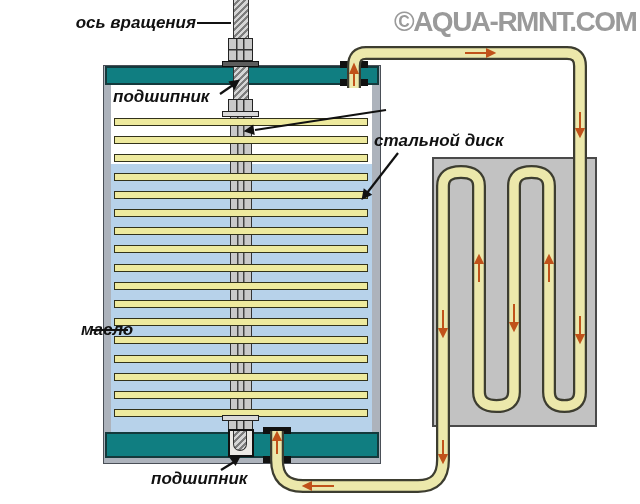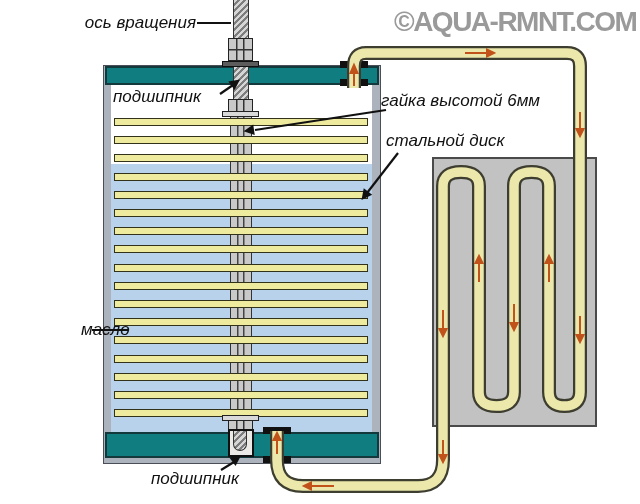--- a/index.html
+++ b/index.html
@@ -52,21 +52,21 @@
   .nut-bot{left:228px;top:420px;width:23px;height:9px;}
   .bearing-box{left:228px;top:429px;width:22px;height:24px;background:#eceae6;border:2.5px solid #111;z-index:6;}
   .bearing-rod{position:absolute;left:3px;top:0;width:12px;height:19px;border:1.5px solid #333;border-top:none;
                border-radius:0 0 7px 7px;}
   
   .radiator-box{left:432px;top:157px;width:161px;height:266px;background:var(--radiator-gray);
                 border:2px solid #4a4a4a;z-index:2;}
   
   #overlay{left:0;top:0;width:640px;height:504px;z-index:7;pointer-events:none;}
   
-  .lbl{position:absolute;color:var(--label-black);font-weight:normal;font-style:italic;
+  .lbl{position:absolute;color:var(--label-black);font-weight:bold;font-style:italic;
        font-size:17px;white-space:nowrap;z-index:8;}
   .watermark{position:absolute;left:394px;top:6px;color:var(--watermark-gray);font-weight:bold;
              font-size:28px;letter-spacing:-1.5px;white-space:nowrap;z-index:8;}
 </style>
 </head>
 <body>
 
 <div id="diagram">
 
   <div class="watermark">©AQUA-RMNT.COM</div>
@@ -187,18 +187,17 @@
       <line x1="92" y1="330" x2="128" y2="330"></line>
       <g>
           <line x1="221" y1="470" x2="234" y2="462"></line>
           <polygon points="239,457 235.4,463.9 231.3,458.2"></polygon>
         </g>
     </g>
   </svg>
 
   <div class="lbl" style="left:62px;top:13px;width:134px;text-align:right;">ось вращения</div>
   <div class="lbl" style="left:113px;top:87px;">подшипник</div>
-  <div class="lbl" style="left:381px;top:91px;">гайка высотой 6мм</div>
-  <div class="lbl" style="left:386px;top:131px;">стальной диск</div>
+  <div class="lbl" style="left:374px;top:131px;">стальной диск</div>
   <div class="lbl" style="left:37px;top:320px;margin-left:44px;">масло</div>
   <div class="lbl" style="left:151px;top:469px;">подшипник</div>
 
 </div>
 
 </body></html>

